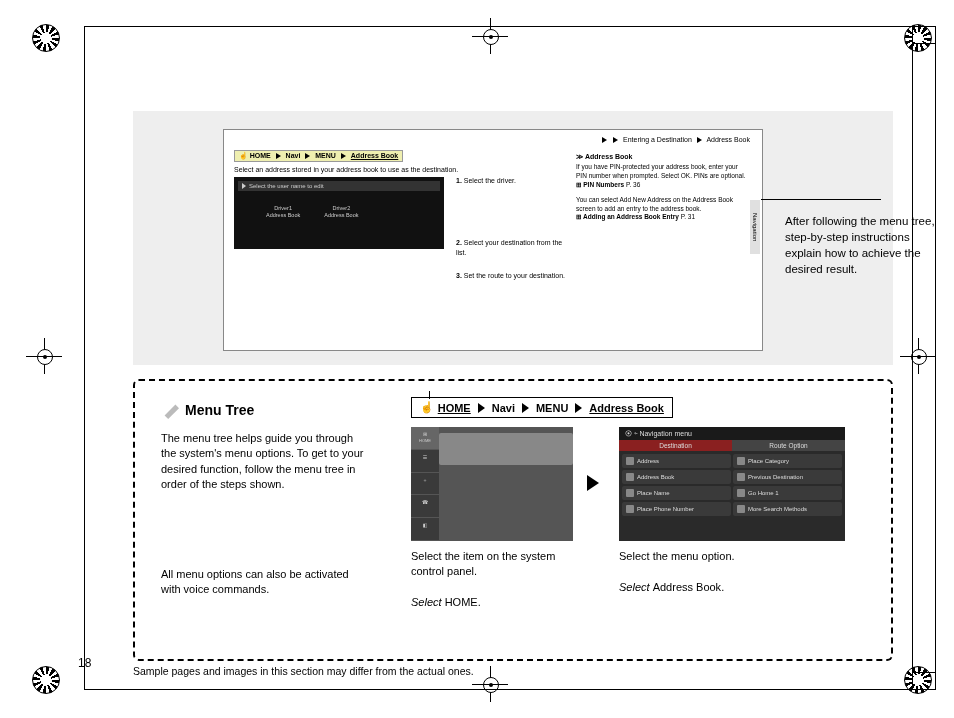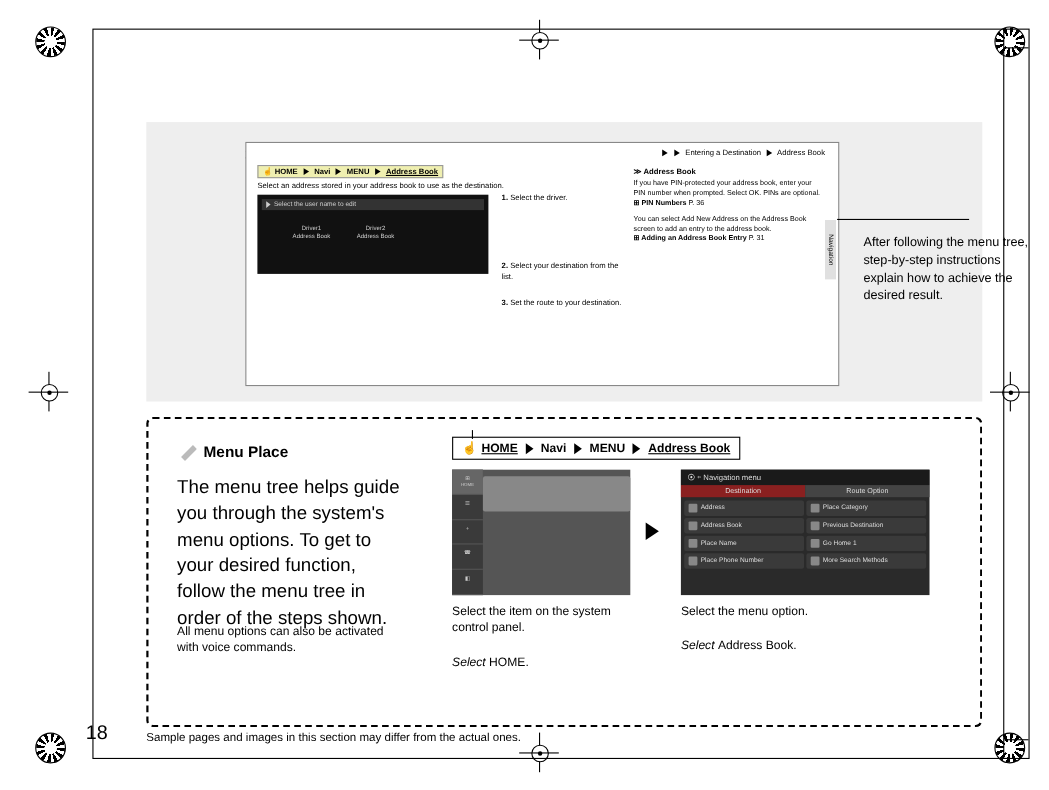--- a/index.html
+++ b/index.html
@@ -31,21 +31,21 @@
   .steps{position:absolute;left:320px;top:60px;width:110px;font-size:7px;line-height:1.4}
   .steps div{margin-bottom:14px}
   .right-col{position:absolute;left:442px;top:34px;width:170px;font-size:6.5px;line-height:1.35}
   .right-col .h{font-weight:bold;margin-bottom:2px;font-size:7px}
   .side-tab{position:absolute;right:2px;top:70px;width:10px;height:54px;background:#e0e0e0;font-size:6px;writing-mode:vertical-rl;text-align:center;line-height:10px}
   .callout{position:absolute;font-size:11.5px;line-height:1.4;font-weight:400}
   .callout-line{position:absolute;height:1px;background:#000}
   .dashed-box{position:absolute;left:48px;top:352px;right:42px;height:278px;border:2px dashed #000;border-radius:6px}
   .mt-head{position:absolute;left:26px;top:20px;font-weight:bold;font-size:14px;display:flex;align-items:center;gap:6px}
   .mt-head .brush{width:18px;height:18px;background:#bbb;clip-path:polygon(20% 80%,80% 20%,100% 40%,40% 100%);position:relative}
-  .mt-para{position:absolute;left:26px;top:50px;width:210px;font-size:17px;line-height:1.4;font-weight:300}
+  .mt-para{position:absolute;left:26px;top:50px;width:210px;font-size:11px;line-height:1.4;font-weight:300}
   .mt-para2{position:absolute;left:26px;top:186px;width:210px;font-size:11px;line-height:1.4;font-weight:300}
   .crumb-box{position:absolute;left:276px;top:16px;border:1px solid #000;background:#fff;padding:3px 8px;font-size:11px;display:flex;align-items:center;gap:4px}
   .crumb-box .tri{border-left:7px solid #000;border-top:5px solid transparent;border-bottom:5px solid transparent}
   .crumb-box b{font-weight:bold}
   .crumb-box u{text-decoration:underline}
   .screen-home{position:absolute;left:276px;top:46px;width:162px;height:114px;background:#555}
   .home-side{position:absolute;left:0;top:0;bottom:0;width:28px;background:#3a3a3a;display:flex;flex-direction:column}
   .home-side div{flex:1;border-bottom:1px solid #555;font-size:5px;color:#ccc;text-align:center;padding-top:4px}
   .home-side .sel{background:#666}
   .home-main{position:absolute;left:28px;right:0;top:6px;height:32px;background:#888;border-radius:2px}
@@ -54,21 +54,21 @@
   .nav-tabs{display:flex}
   .nav-tabs div{flex:1;text-align:center;padding:2px;font-size:6.5px;background:#444}
   .nav-tabs .sel{background:#8a2020}
   .nav-grid{display:grid;grid-template-columns:1fr 1fr;gap:2px;padding:3px}
   .nav-grid div{background:#3a3a3a;padding:3px 4px;font-size:6px;display:flex;align-items:center;gap:3px;border-radius:2px}
   .nav-grid .ic{width:8px;height:8px;background:#888;border-radius:1px}
   .arrow-big{position:absolute;left:452px;top:94px;width:0;height:0;border-left:12px solid #000;border-top:8px solid transparent;border-bottom:8px solid transparent}
   .cap{position:absolute;font-size:11px;line-height:1.4;font-weight:300}
   .cap i{font-style:italic}
   .sample-note{position:absolute;left:48px;top:638px;font-size:10.5px;font-weight:300}
-  .page-num{position:absolute;left:78px;top:656px;font-size:18px}
+  .page-num{position:absolute;left:78px;top:656px;font-size:12px}
 </style>
 </head>
 <body>
 
 <div class="regmark" style="left:32px;top:24px"></div>
 <div class="regmark" style="right:22px;top:24px"></div>
 <div class="regmark" style="left:32px;bottom:24px"></div>
 <div class="regmark" style="right:22px;bottom:24px"></div>
 <div class="crossmark" style="left:32px;top:344px">
     <div class="dot"></div>
@@ -129,21 +129,21 @@
       <div class="side-tab">Navigation</div>
     </div>
 
     <div class="callout-line" style="left:628px;top:88px;width:120px"></div>
   </div>
   <div class="callout" style="left:700px;top:186px;width:150px">After following the menu tree, step-by-step instructions explain how to achieve the desired result.</div>
 
   <div class="dashed-box">
     <div class="mt-head">
       <span class="brush"></span>
-      <span>Menu Place</span>
+      <span>Menu Tree</span>
     </div>
     <div class="mt-para">The menu tree helps guide you through the system's menu options. To get to your desired function, follow the menu tree in order of the steps shown.</div>
     <div class="mt-para2">All menu options can also be activated with voice commands.</div>
 
     <div class="crumb-box">
       ☝ <b><u>HOME</u></b> <span class="tri"></span>
       <b>Navi</b> <span class="tri"></span>
       <b>MENU</b> <span class="tri"></span>
       <b><u>Address Book</u></b>
     </div>

